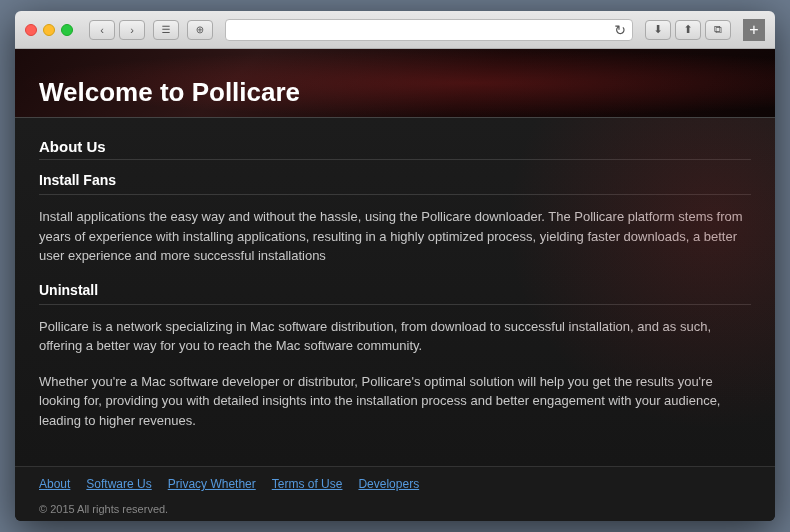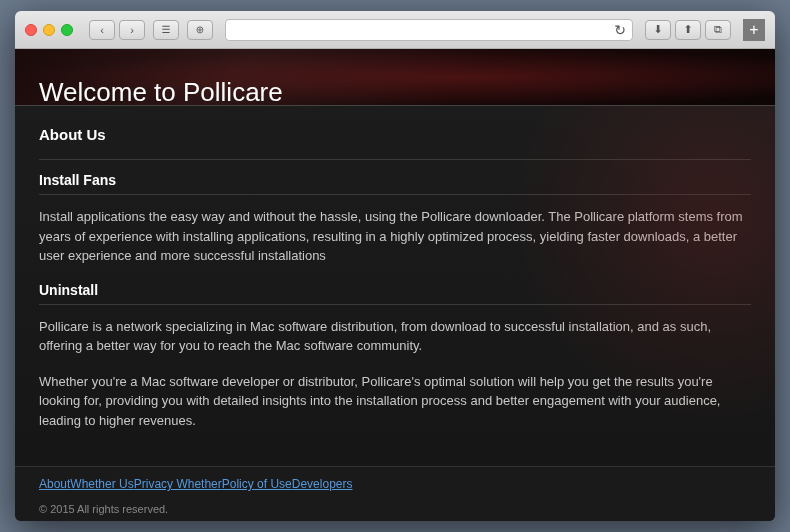--- a/index.html
+++ b/index.html
@@ -167,21 +167,21 @@
 
     .hero::before {
       content: '';
       position: absolute;
       top: 0; left: 0; right: 0; bottom: 0;
       background: radial-gradient(ellipse at 60% 50%, rgba(180,40,40,0.3) 0%, transparent 70%);
     }
 
     .hero-title {
       font-size: 26px;
-      font-weight: normal;
+      font-weight: bold;
       color: white;
       position: relative;
       z-index: 1;
     }
 
     
     .main-content {
       background: linear-gradient(180deg, #1c1c1c 0%, #161616 100%);
       padding: 20px 24px;
       flex: 1;
@@ -194,21 +194,21 @@
       top: 0; right: 0; bottom: 0;
       width: 40%;
       background: radial-gradient(ellipse at 80% 30%, rgba(160,30,30,0.2) 0%, transparent 60%);
       pointer-events: none;
     }
 
     .section-heading {
       font-size: 15px;
       font-weight: bold;
       color: white;
-      margin-bottom: 16px;
+      margin-bottom: 4px;
     }
 
     .divider {
       border: none;
       border-top: 1px solid #3a3a3a;
       margin-bottom: 12px;
     }
 
     .subsection-heading {
       font-size: 14px;
@@ -227,21 +227,21 @@
     
     .footer {
       background: #1a1a1a;
       border-top: 1px solid #333;
       padding: 10px 24px 6px;
       flex-shrink: 0;
     }
 
     .footer-links {
       display: flex;
-      gap: 0;
+      gap: 16px;
       margin-bottom: 4px;
     }
 
     .footer-link {
       font-size: 12px;
       color: #5599dd;
       text-decoration: underline;
       cursor: pointer;
     }
 
@@ -321,22 +321,22 @@
       <h3 class="subsection-heading">Uninstall</h3>
       <hr class="divider">
       <p class="body-text">Pollicare is a network specializing in Mac software distribution, from download to successful installation, and as such, offering a better way for you to reach the Mac software community.</p>
       <p class="body-text">Whether you're a Mac software developer or distributor, Pollicare's optimal solution will help you get the results you're looking for, providing you with detailed insights into the installation process and better engagement with your audience, leading to higher revenues.</p>
 
     </div>
 
     <div class="footer">
       <div class="footer-links">
         <span class="footer-link">About</span>
-        <span class="footer-link">Whether Us</span>
+        <span class="footer-link">Software Us</span>
         <span class="footer-link">Privacy Whether</span>
-        <span class="footer-link">Policy of Use</span>
+        <span class="footer-link">Terms of Use</span>
         <span class="footer-link">Developers</span>
       </div>
       <div class="footer-copy">© 2015 All rights reserved.</div>
     </div>
 
   </div>
 </div>
 
 </body></html>

